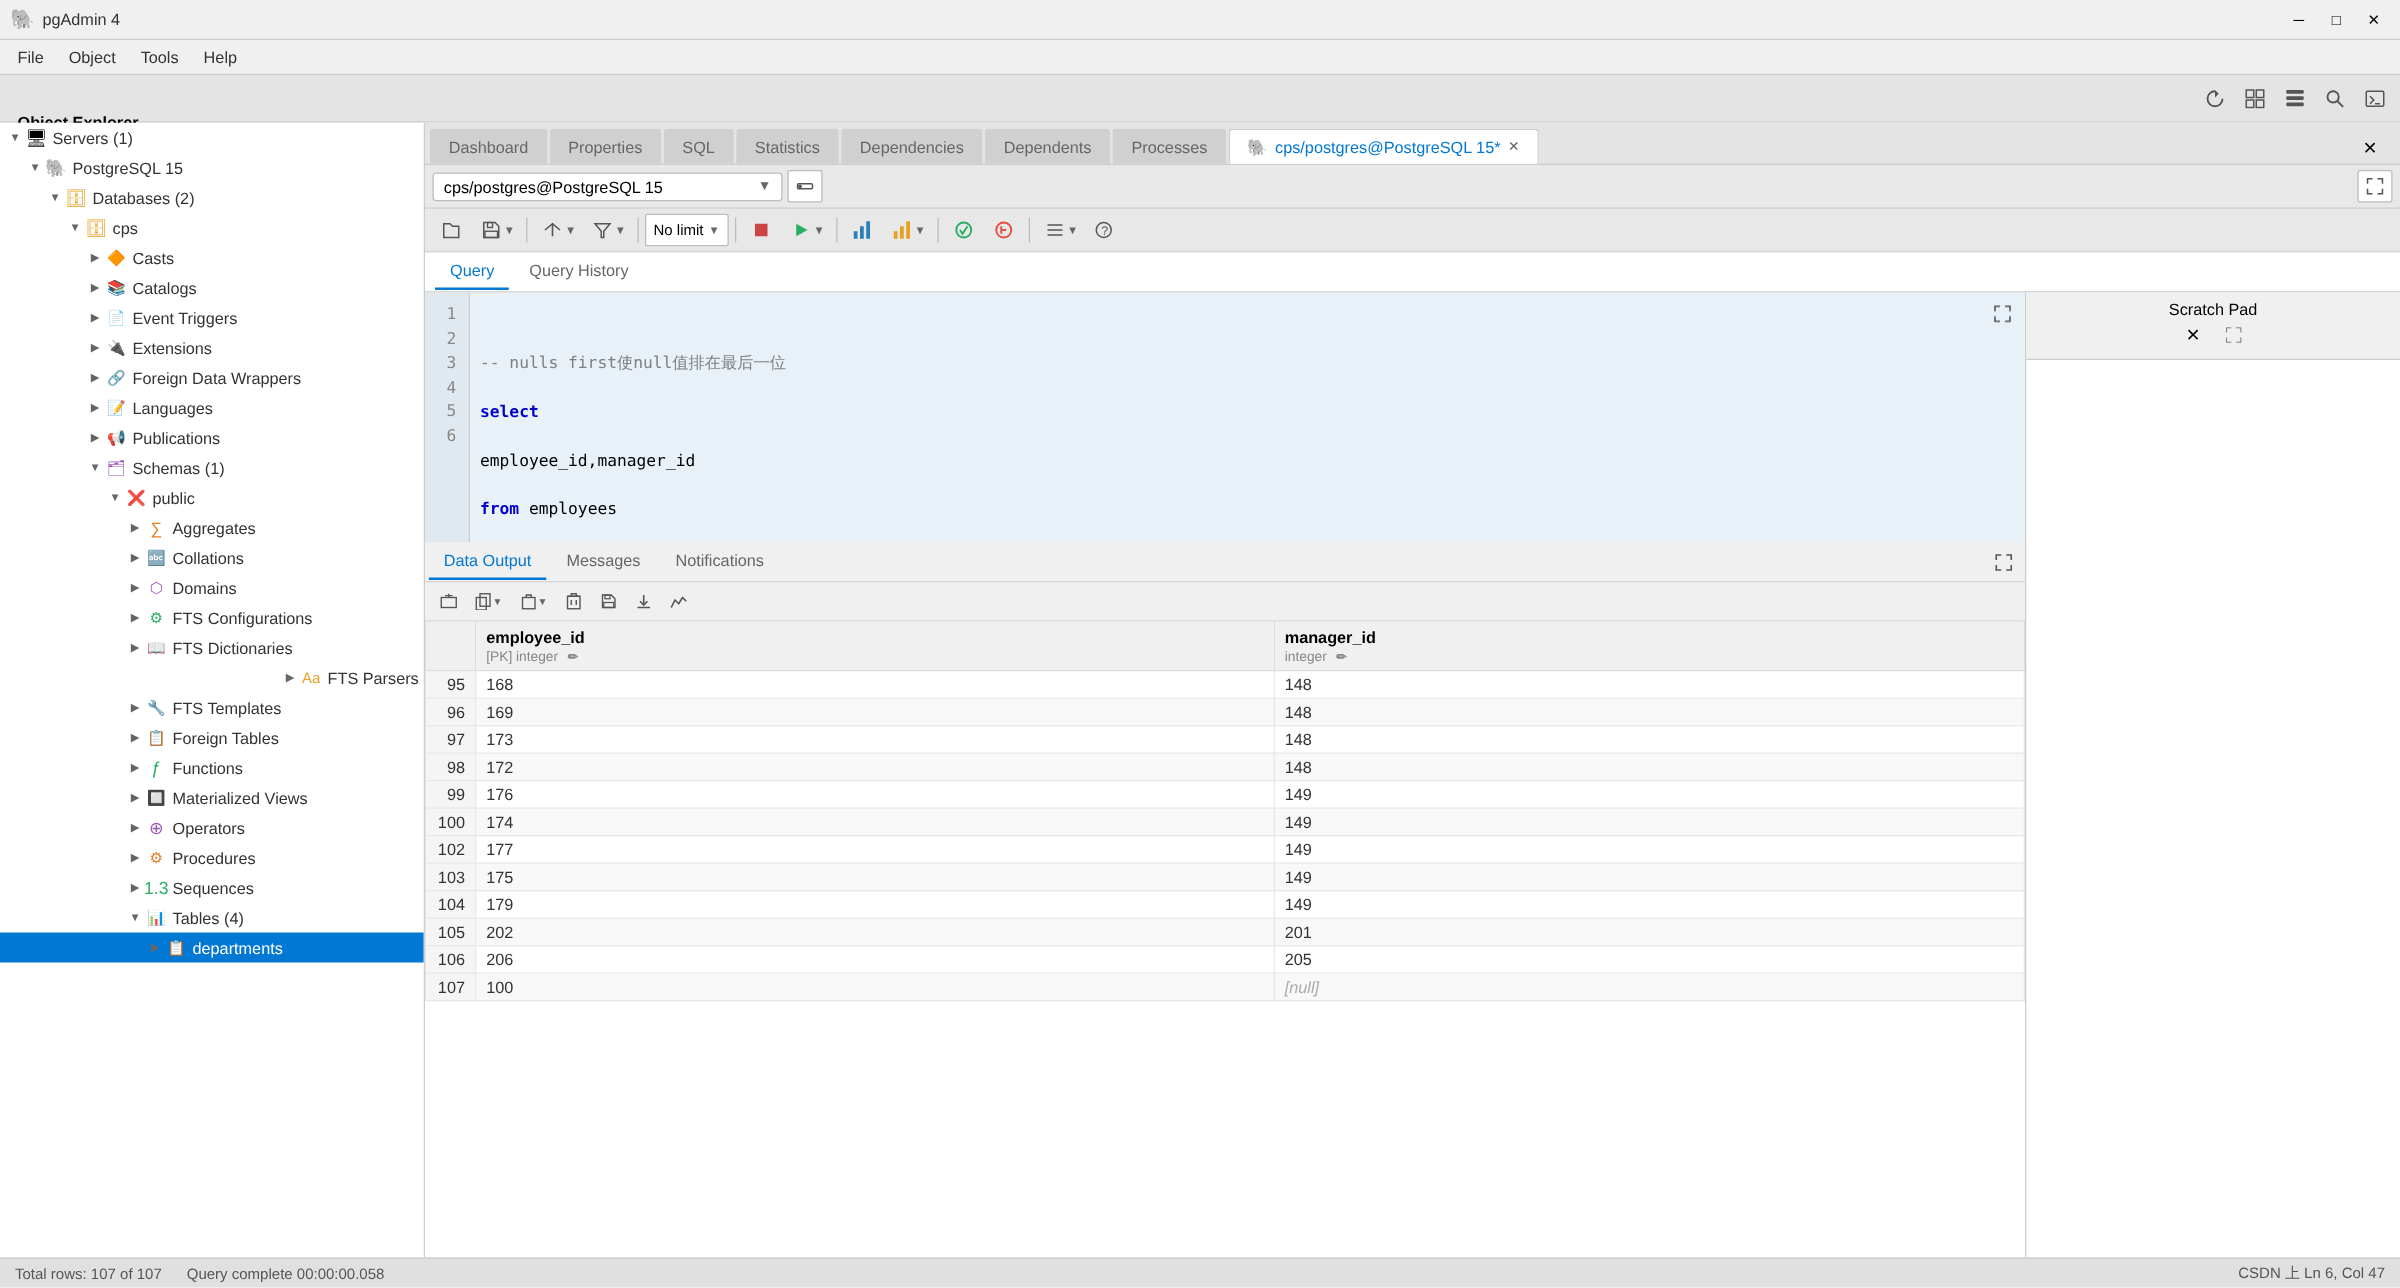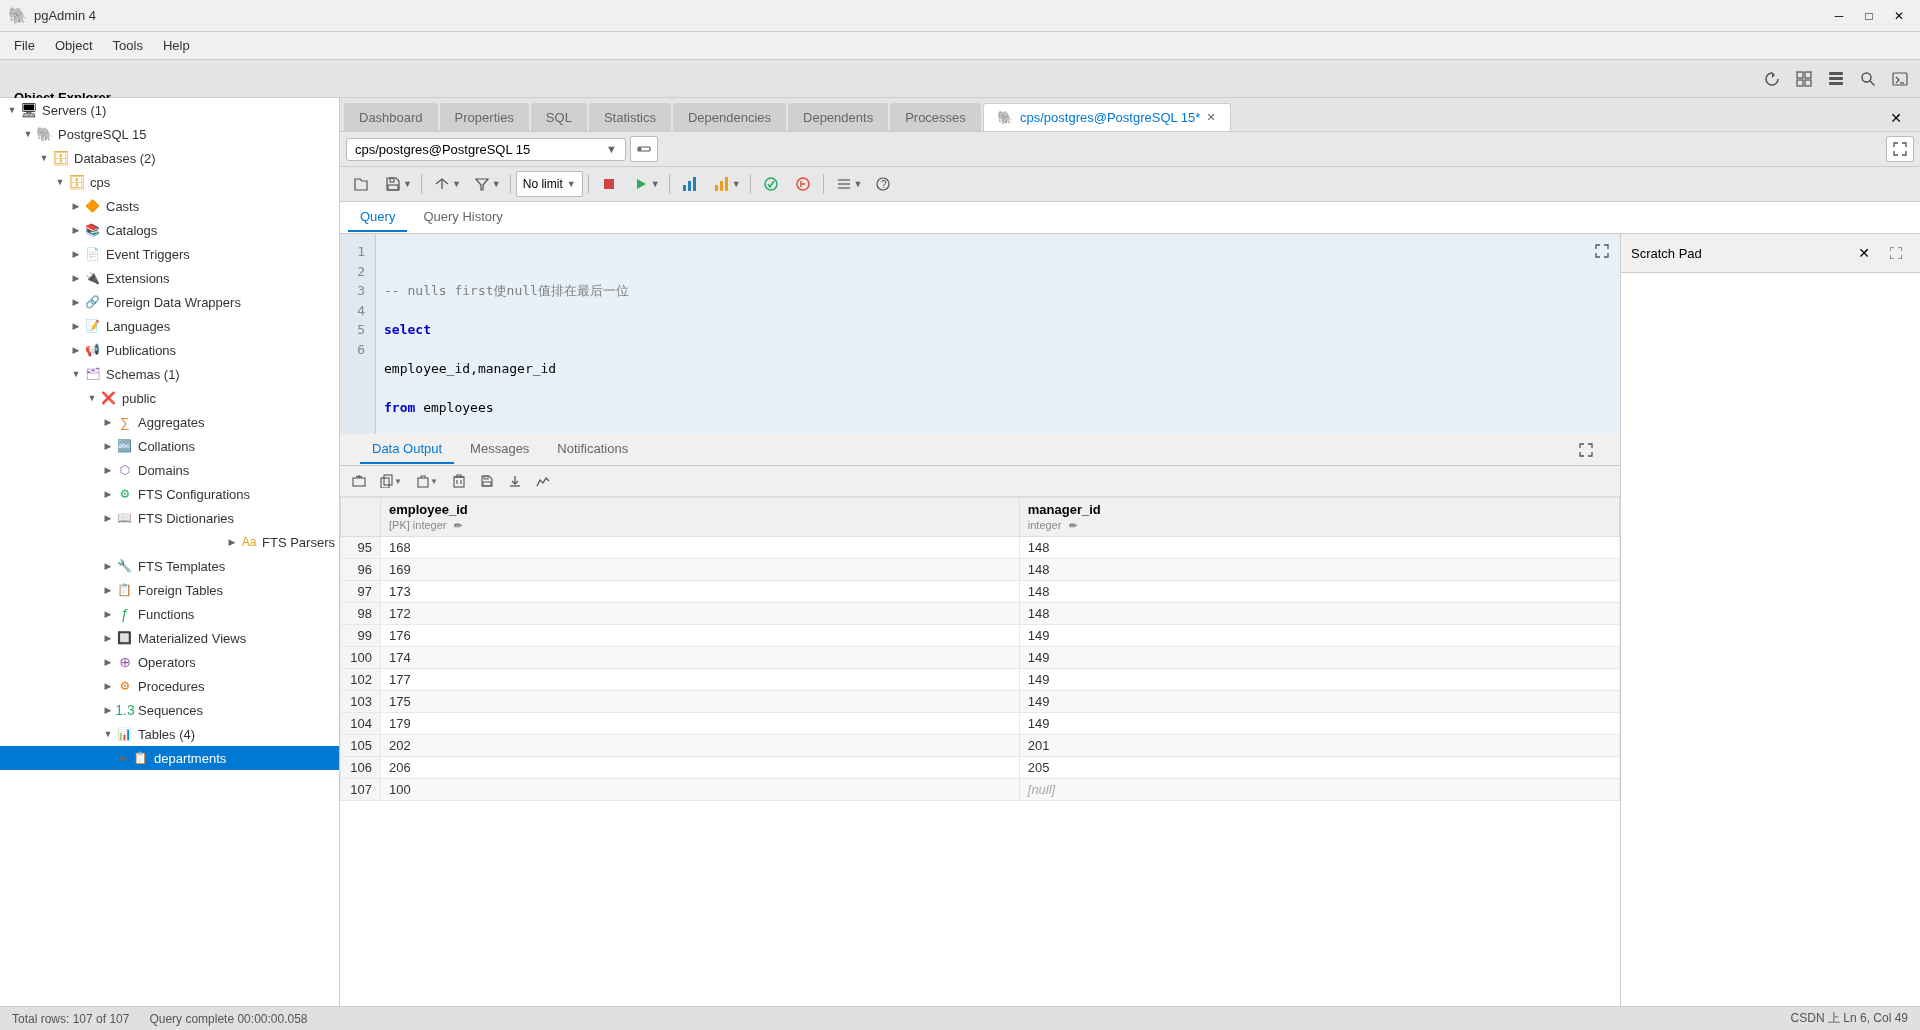--- a/index.html
+++ b/index.html
@@ -72,21 +72,21 @@
     .line-numbers { background: #e0e8f0; padding: 8px 4px; text-align: right; color: #888; font-family: 'Consolas', monospace; font-size: 13px; line-height: 1.5; min-width: 36px; border-right: 1px solid #ccc; }
     .line-number { padding: 0 6px 0 2px; display: block; }
     .code-content { padding: 8px; font-family: 'Consolas', monospace; font-size: 13px; line-height: 1.5; overflow: auto; flex: 1; white-space: pre; }
     .code-line { display: block; }
     .kw { color: #0000cc; font-weight: bold; }
     .comment { color: #808080; }
     .field { color: #000; }
 
     
     .results-area { flex: 1; display: flex; flex-direction: column; overflow: hidden; background: white; }
-    .results-sub-tabs { background: #f0f0f0; display: flex; align-items: center; border-bottom: 1px solid #ccc; padding: 0 20px; height: 32px; text-align: right; }
+    .results-sub-tabs { background: #f0f0f0; display: flex; align-items: center; border-bottom: 1px solid #ccc; padding: 0 3px; height: 32px; text-align: right; }
     
     
     .results-toolbar { background: #f0f0f0; padding: 3px 6px; border-bottom: 1px solid #ddd; display: flex; align-items: center; gap: 2px; }
     .results-btn { width: 26px; height: 24px; border: 1px solid transparent; background: transparent; cursor: pointer; display: flex; align-items: center; justify-content: center; font-size: 12px; border-radius: 2px; }
 
     
     .data-table-container { flex: 1; overflow: auto; }
     .data-table { width: 100%; border-collapse: collapse; font-size: 13px; }
     .data-table th { background: #f0f0f0; border: 1px solid #ddd; padding: 4px 8px; text-align: left; font-weight: bold; white-space: nowrap; position: sticky; top: 0; }
     .data-table th .col-name { font-weight: bold; }
@@ -96,21 +96,21 @@
     .data-table tr:nth-child(even) { background: #f8f8f8; }
     .row-num { color: #999; text-align: right; background: #f5f5f5; }
     .null-val { color: #aaa; font-style: italic; }
 
     
     .status-bar { background: #e0e0e0; height: 24px; display: flex; align-items: center; padding: 0 12px; border-top: 1px solid #ccc; font-size: 12px; color: #555; gap: 20px; }
     .status-right { margin-left: auto; }
 
     
     .scratch-pad { width: 300px; background: white; border-left: 1px solid #ccc; display: flex; flex-direction: column; }
-    .scratch-pad-header { background: #f0f0f0; padding: 6px 10px; border-bottom: 1px solid #ccc; display: flex; align-items: center; justify-content: space-between; font-size: 13px; }
+    .scratch-pad-header { background: #f0f0f0; padding: 6px 10px; border-bottom: 1px solid #ccc; display: flex; align-items: center; justify-content: space-between; font-size: 13px; flex-direction: column; }
     .scratch-pad-content { flex: 1; padding: 8px; font-size: 13px; color: #999; }
     .collapsed::before { content: '▶'; font-size: 9px; }
     .expanded::before { content: '▼'; font-size: 9px; }
 
     .main-content { display: flex; flex-direction: column; flex: 1; overflow: hidden; }
     .editor-results { display: flex; flex-direction: column; flex: 1; overflow: hidden; }
     
     
     ::-webkit-scrollbar { width: 8px; height: 8px; }
     ::-webkit-scrollbar-track { background: #f0f0f0; }
@@ -736,15 +736,15 @@
             <div class="scratch-pad-content" contenteditable="true" style=""></div>
           </div>
         </div>
       </div>
     </div>
   </div>
 
   <div class="status-bar">
     <span>Total rows: 107 of 107</span>
     <span>Query complete 00:00:00.058</span>
-    <span class="status-right">CSDN 上 Ln 6, Col 49</span>
+    <span class="status-right">CSDN 上 Ln 6, Col 47</span>
   </div>
 </div>
 
 </body></html>

